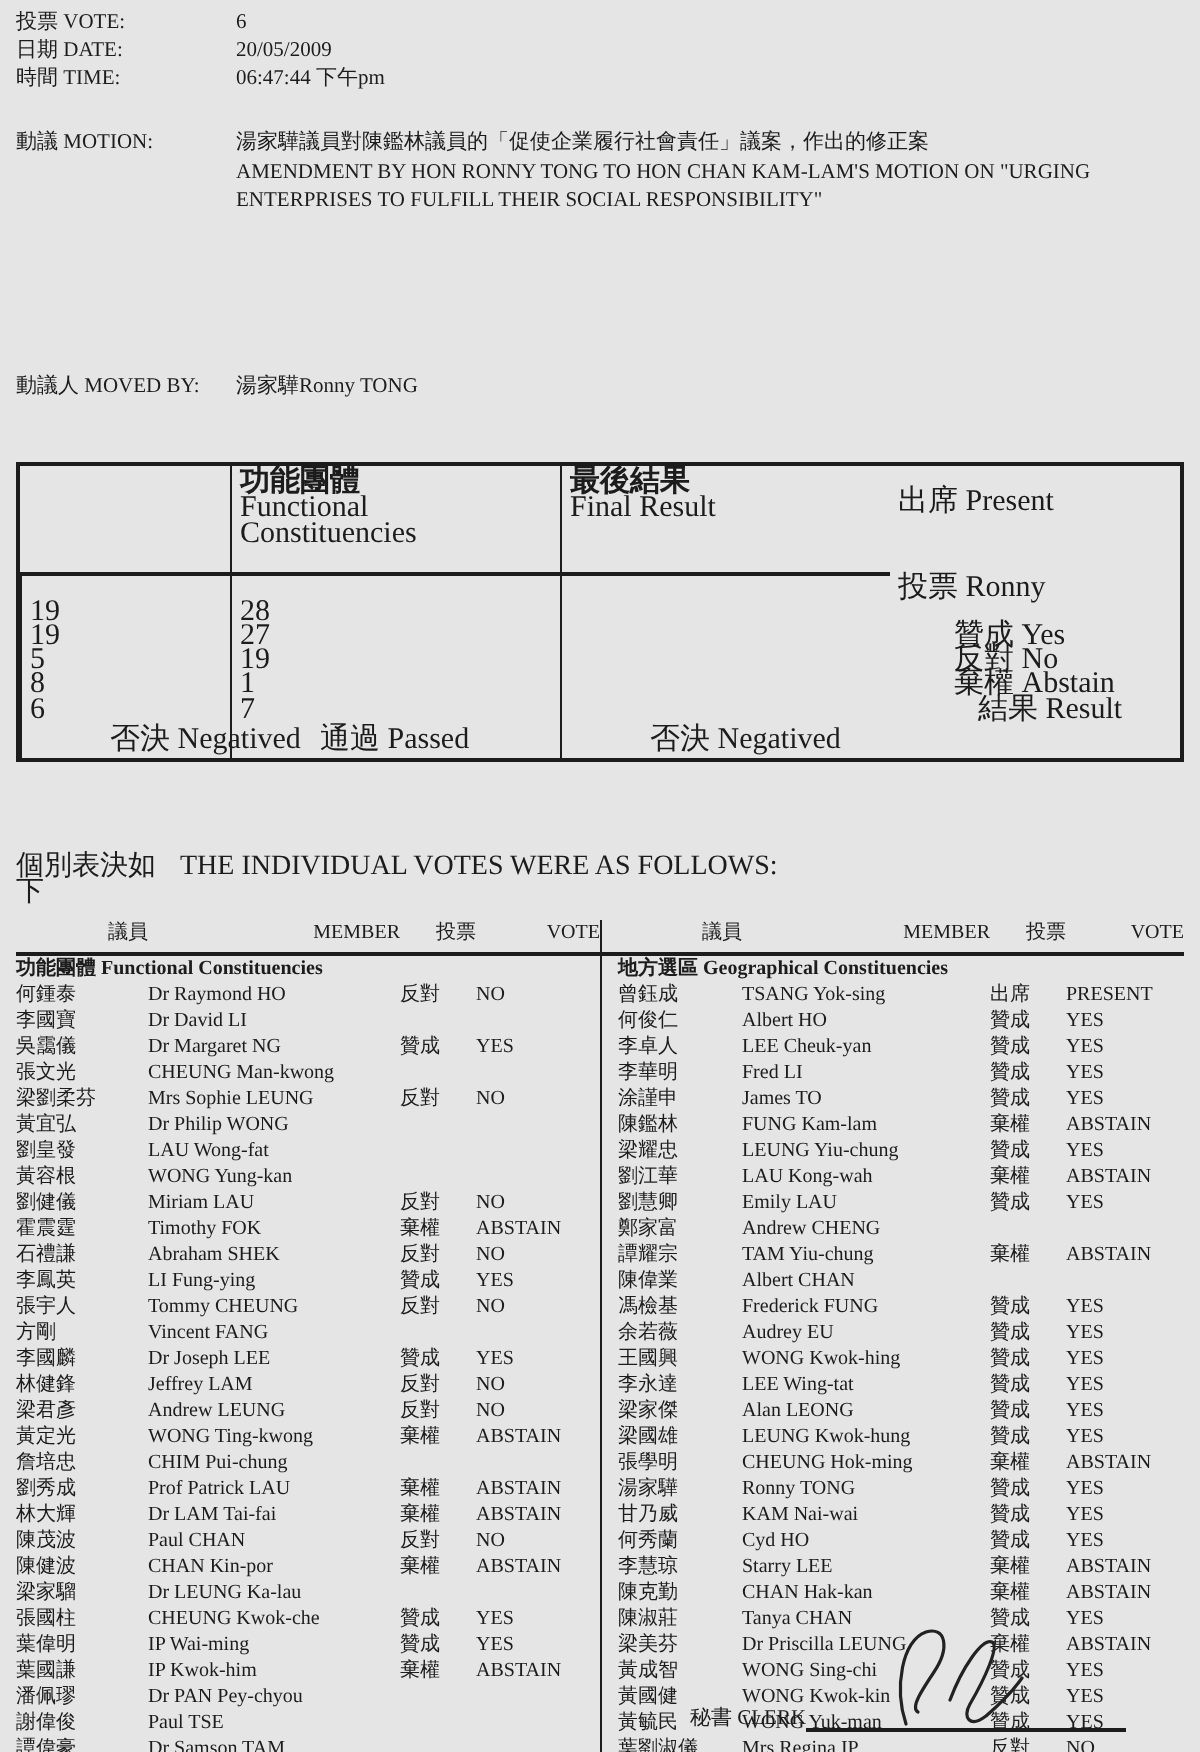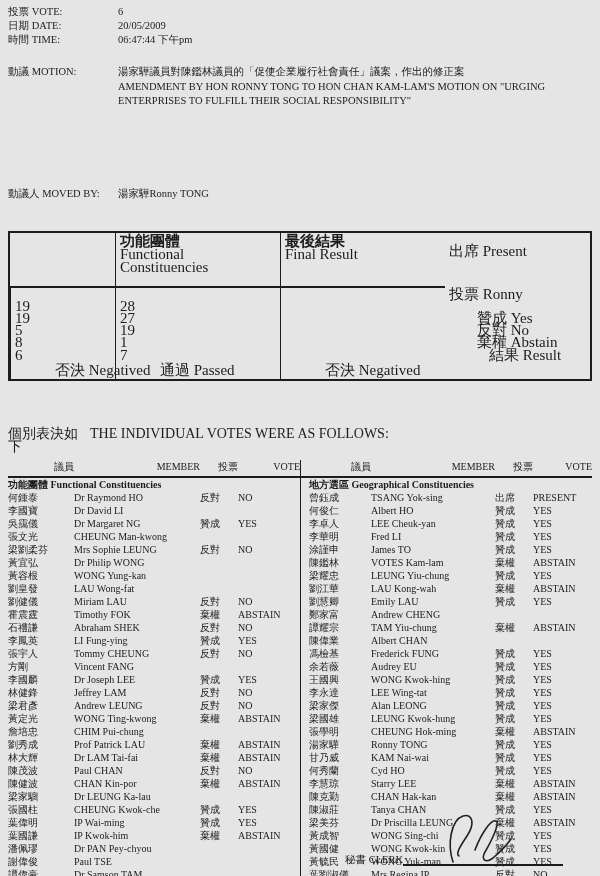--- a/index.html
+++ b/index.html
@@ -181,28 +181,28 @@
               <span>反對</span>
               <span>NO</span>
             </div>
             <div class="m-row gl">
               <span>黃宜弘</span>
               <span>Dr Philip WONG</span>
               <span></span>
               <span></span>
             </div>
             <div class="m-row gl">
+              <span>劉皇發</span>
+              <span>LAU Wong-fat</span>
+              <span></span>
+              <span></span>
+            </div>
+            <div class="m-row gl">
               <span>黃容根</span>
               <span>WONG Yung-kan</span>
-              <span></span>
-              <span></span>
-            </div>
-            <div class="m-row gl">
-              <span>劉皇發</span>
-              <span>LAU Wong-fat</span>
               <span></span>
               <span></span>
             </div>
             <div class="m-row gl">
               <span>劉健儀</span>
               <span>Miriam LAU</span>
               <span>反對</span>
               <span>NO</span>
             </div>
             <div class="m-row gl">
@@ -359,21 +359,21 @@
               <span>YES</span>
             </div>
             <div class="m-row gr">
               <span>涂謹申</span>
               <span>James TO</span>
               <span>贊成</span>
               <span>YES</span>
             </div>
             <div class="m-row gr">
               <span>陳鑑林</span>
-              <span>VOTES Kam-lam</span>
+              <span>FUNG Kam-lam</span>
               <span>棄權</span>
               <span>ABSTAIN</span>
             </div>
             <div class="m-row gr">
               <span>梁耀忠</span>
               <span>LEUNG Yiu-chung</span>
               <span>贊成</span>
               <span>YES</span>
             </div>
             <div class="m-row gr">

